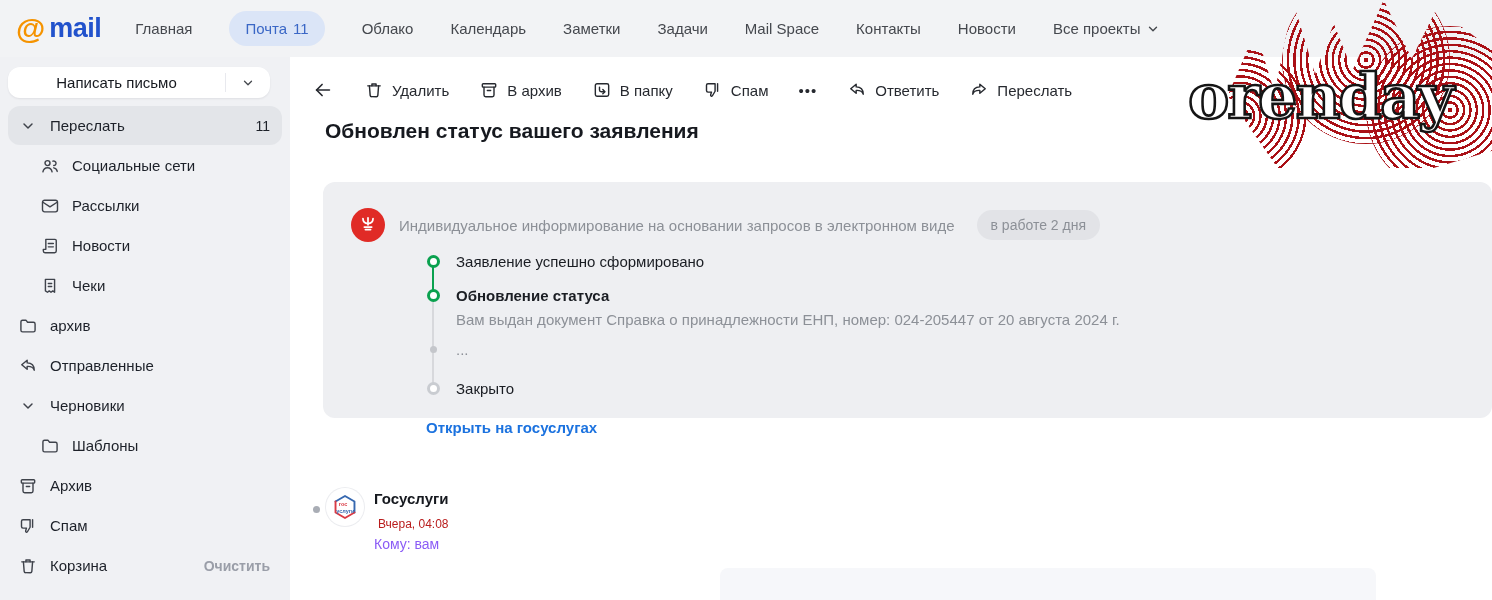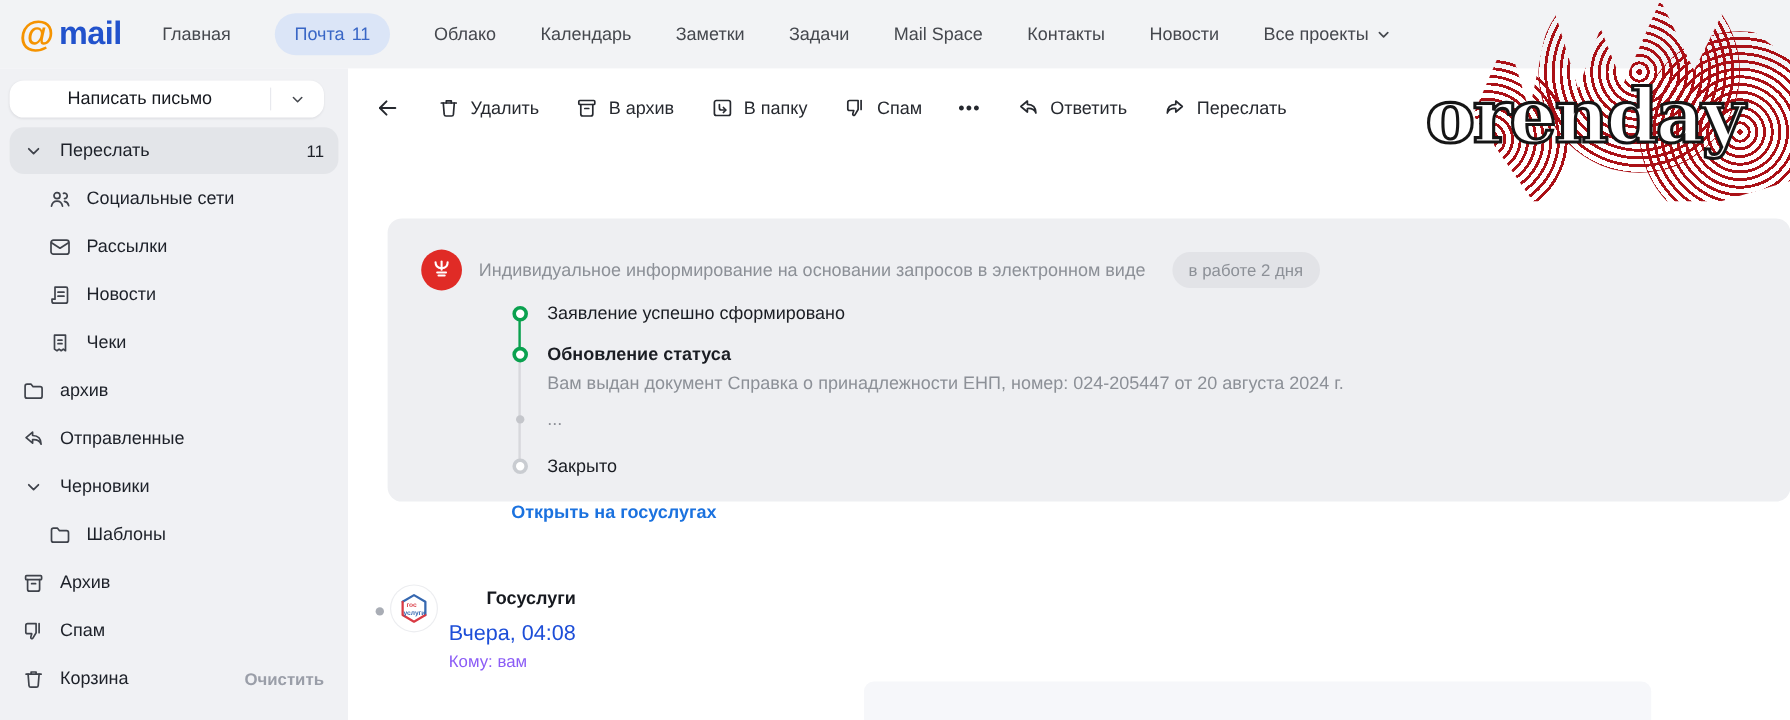--- a/index.html
+++ b/index.html
@@ -78,21 +78,21 @@
               color:#1b72df; cursor:pointer; }
 
   
   .read-dot { position:absolute; left:23px; top:449px; width:7px; height:7px;
               border-radius:50%; background:#a9adb5; }
   .sender { position:absolute; left:36px; top:431px; display:flex; gap:10px; cursor:pointer; }
   .avatar { width:38px; height:38px; border-radius:50%; background:#fff; flex:0 0 38px;
             box-shadow:0 0 0 1px #ecedf0; display:flex; align-items:center; justify-content:center; }
   .sender-name-row { display:flex; align-items:flex-end; gap:10px; margin-top:2px;flex-direction:column; }
   .sender-name { font-size:15px; font-weight:700; color:#16191f; }
-  .sender-time { font-size:18px; color:#1d4ed8; }
+  .sender-time { font-size:12px; color:#b91c1c; }
   .sender-to { margin-top:5px; font-size:14px; color:#8b5cf6; }
 
   
   .body-preview { position:absolute; left:430px; top:511px; width:656px; height:89px;
                   background:#f6f7fa; border-radius:8px 8px 0 0; }
 
   
   .watermark { position:absolute; top:0; right:-4px; width:312px; height:168px;
                z-index:50; pointer-events:none; }
   .wm-pattern { position:absolute; inset:0;
@@ -328,20 +328,21 @@
         <span>Ответить</span>
       </span>
       <span class="tool">
         <svg width="20" height="20" viewBox="0 0 24 24" fill="none" stroke="#26292f" stroke-width="1.7" stroke-linecap="round" stroke-linejoin="round">
             <path d="M13 5l6.5 5.5L13 16v-3.5c-4.5-.3-7.2 1.2-8.5 4.5 0-5 2.5-8.5 8.5-8.7z"></path>
           </svg>
         <span>Переслать</span>
       </span>
     </div>
 
+    <div class="subject">Обновлен статус вашего заявления</div>
 
     <div class="card">
       <div class="card-head">
         <span class="fns-icon">
           <svg width="22" height="22" viewBox="0 0 24 24" fill="none" stroke="#fff" stroke-width="1.9" stroke-linecap="round" stroke-linejoin="round">
               <path d="M6.5 5c0 3.2 2 5.4 5.5 5.4S17.5 8.2 17.5 5"></path>
               <path d="M12 4.2v7.6"></path>
               <path d="M8 14.2h8"></path>
               <path d="M9.2 17h5.6"></path>
             </svg>

